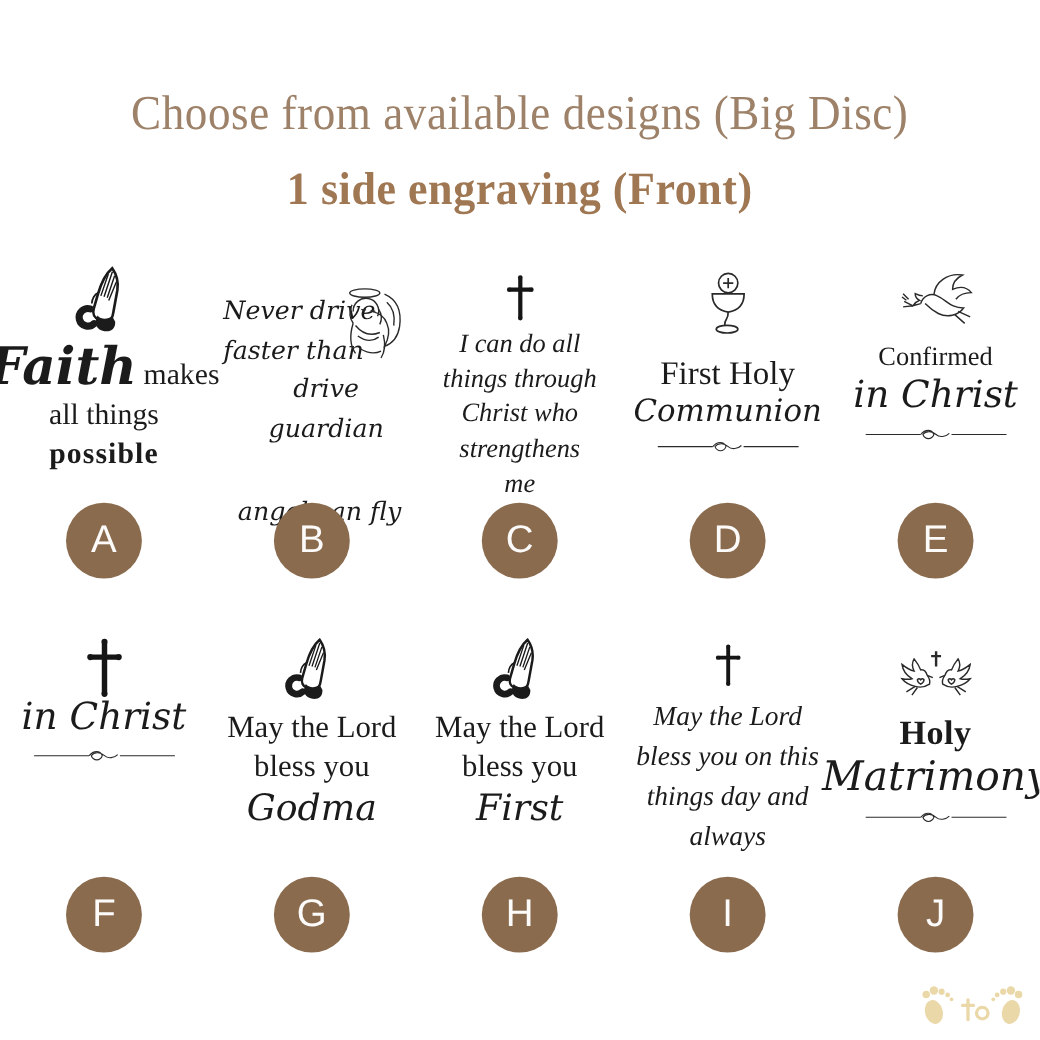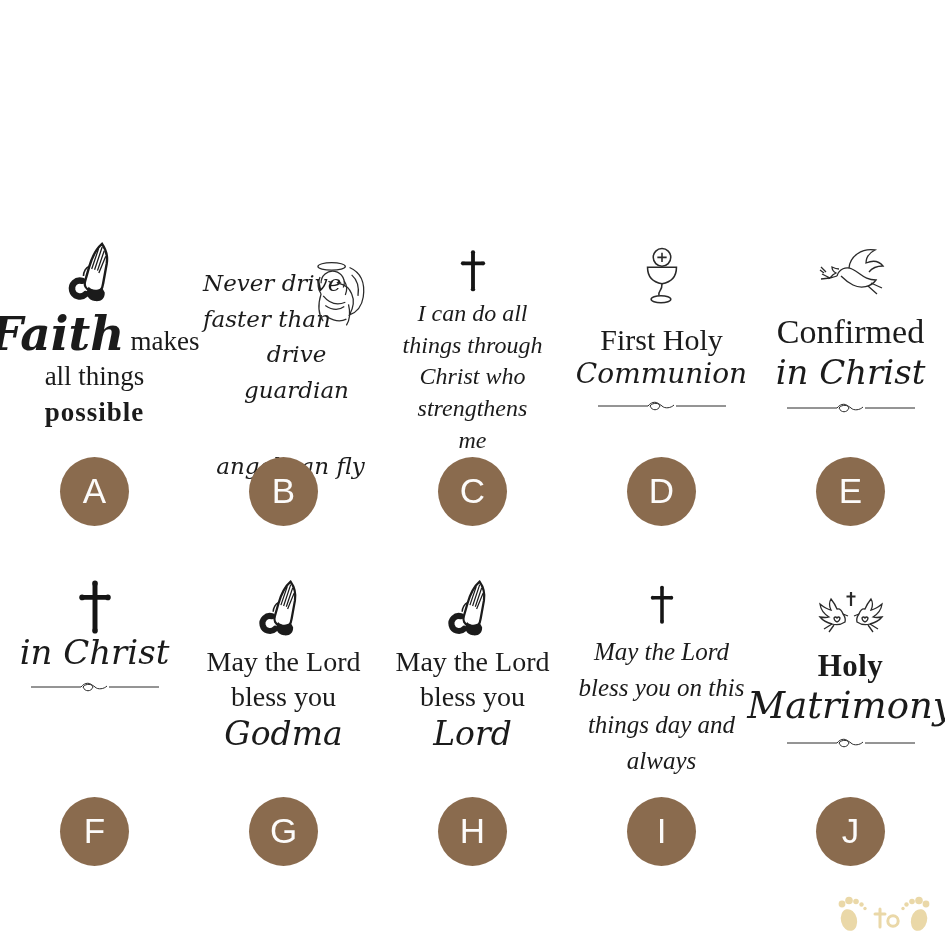--- a/index.html
+++ b/index.html
@@ -39,20 +39,24 @@
   .cardB .l4{margin-left:14px;margin-top:40px;}
   .angel-wrap{position:absolute;top:18px;right:2px;}
   .divider{margin-top:10px;}
   .wm{position:absolute;right:10px;bottom:6px;}
 </style>
 </head>
 <body>
 
 <div class="board">
 
+  <div class="hdr">
+    <div class="title">Choose from available designs (Big Disc)</div>
+    <div class="subtitle">1 side engraving (Front)</div>
+  </div>
 
   <div class="grid designs1">
 
     <div class="cell">
       <svg width="62" height="64" viewBox="0 0 60 64">
         <g transform="rotate(16 30 32)">
           <path d="M29 3 C25 9 23 19 23 29 L23 43 C23 48 26 51 30 51 L36 51 C40 51 42 47 41 41 L39 21 C38 13 34 7 29 3 Z" fill="#fff" stroke="#1b1b1b" stroke-width="2.4"></path>
           <path d="M27 9 L26 30 M30 6 L29 30 M33 9 L32 30 M36 14 L34 32" fill="none" stroke="#1b1b1b" stroke-width="1.3"></path>
           <path d="M23 28 C20 30 19 35 20 39" fill="none" stroke="#1b1b1b" stroke-width="1.6"></path>
           <path d="M20 44 a8 8 0 1 0 7 12" fill="none" stroke="#1b1b1b" stroke-width="6.5" stroke-linecap="round"></path>
@@ -130,21 +134,21 @@
     <div class="cell">
       <svg width="72" height="62" viewBox="0 0 72 62">
         <g fill="none" stroke="#2a2a2a" stroke-width="1.3">
           <path d="M22 36 c2 -7 9 -10 15 -7 c9 4 12 11 24 11 c-5 7 -15 9 -23 5 c-6 -3 -10 -7 -12 -9"></path>
           <path d="M22 36 l-7 2 q3 -4 6 -5 q-4 -2 -4 -6 q4 2 7 2"></path>
           <path d="M34 28 c1 -12 13 -20 26 -18 c-6 3 -9 8 -9 13 c7 -3 13 -2 17 3 c-6 0 -11 2 -14 6"></path>
           <path d="M56 43 l11 5 m-14 -2 l9 8"></path>
           <path d="M15 38 l-8 -4 m8 4 l-9 1 m3 -6 l-4 -3 m6 2 l-5 -5"></path>
         </g>
       </svg>
-      <div class="serif-lg" style="font-size:34px;margin-top:8px;">Confirmed</div>
+      <div class="serif-lg" style="font-size:24px;margin-top:8px;">Confirmed</div>
       <div class="script" style="font-size:34px;">in Christ</div>
       <svg class="divider" width="132" height="12" viewBox="0 0 132 12">
         <g fill="none" stroke="#2a2a2a" stroke-width="1">
           <line x1="2" y1="6" x2="52" y2="6"></line>
           <path d="M52 6 c4 -5 10 -5 12 0 c-2 5 -8 5 -10 0 c3 -4 9 -3 12 0 c3 3 9 2 12 -1"></path>
           <line x1="80" y1="6" x2="130" y2="6"></line>
         </g>
       </svg>
     </div>
   </div>
@@ -207,21 +211,21 @@
         <g transform="rotate(16 30 32)">
           <path d="M29 3 C25 9 23 19 23 29 L23 43 C23 48 26 51 30 51 L36 51 C40 51 42 47 41 41 L39 21 C38 13 34 7 29 3 Z" fill="#fff" stroke="#1b1b1b" stroke-width="2.4"></path>
           <path d="M27 9 L26 30 M30 6 L29 30 M33 9 L32 30 M36 14 L34 32" fill="none" stroke="#1b1b1b" stroke-width="1.3"></path>
           <path d="M23 28 C20 30 19 35 20 39" fill="none" stroke="#1b1b1b" stroke-width="1.6"></path>
           <path d="M20 44 a8 8 0 1 0 7 12" fill="none" stroke="#1b1b1b" stroke-width="6.5" stroke-linecap="round"></path>
           <path d="M28 48 C26 56 31 61 38 60 C44 59 47 55 45 49 L41 45 C38 49 32 51 28 48 Z" fill="#1b1b1b"></path>
         </g>
       </svg>
       <div class="serif" style="font-size:28px;margin-top:6px;">May the Lord</div>
       <div class="serif" style="font-size:28px;">bless you</div>
-      <div class="script" style="font-size:33px;margin-top:2px;">Lord</div>
+      <div class="script" style="font-size:33px;margin-top:2px;">First</div>
     </div>
 
     <div class="cell" style="padding-top:6px;">
       <svg width="28" height="40" viewBox="0 0 36 52">
         <path d="M18 6 V48 M7 18 H29" fill="none" stroke="#151515" stroke-width="4.6"></path>
         <circle cx="18" cy="5" r="2.6" fill="#151515"></circle>
           <circle cx="6" cy="18" r="2.6" fill="#151515"></circle>
         <circle cx="30" cy="18" r="2.6" fill="#151515"></circle>
           <circle cx="18" cy="49" r="2.6" fill="#151515"></circle>
       </svg>

